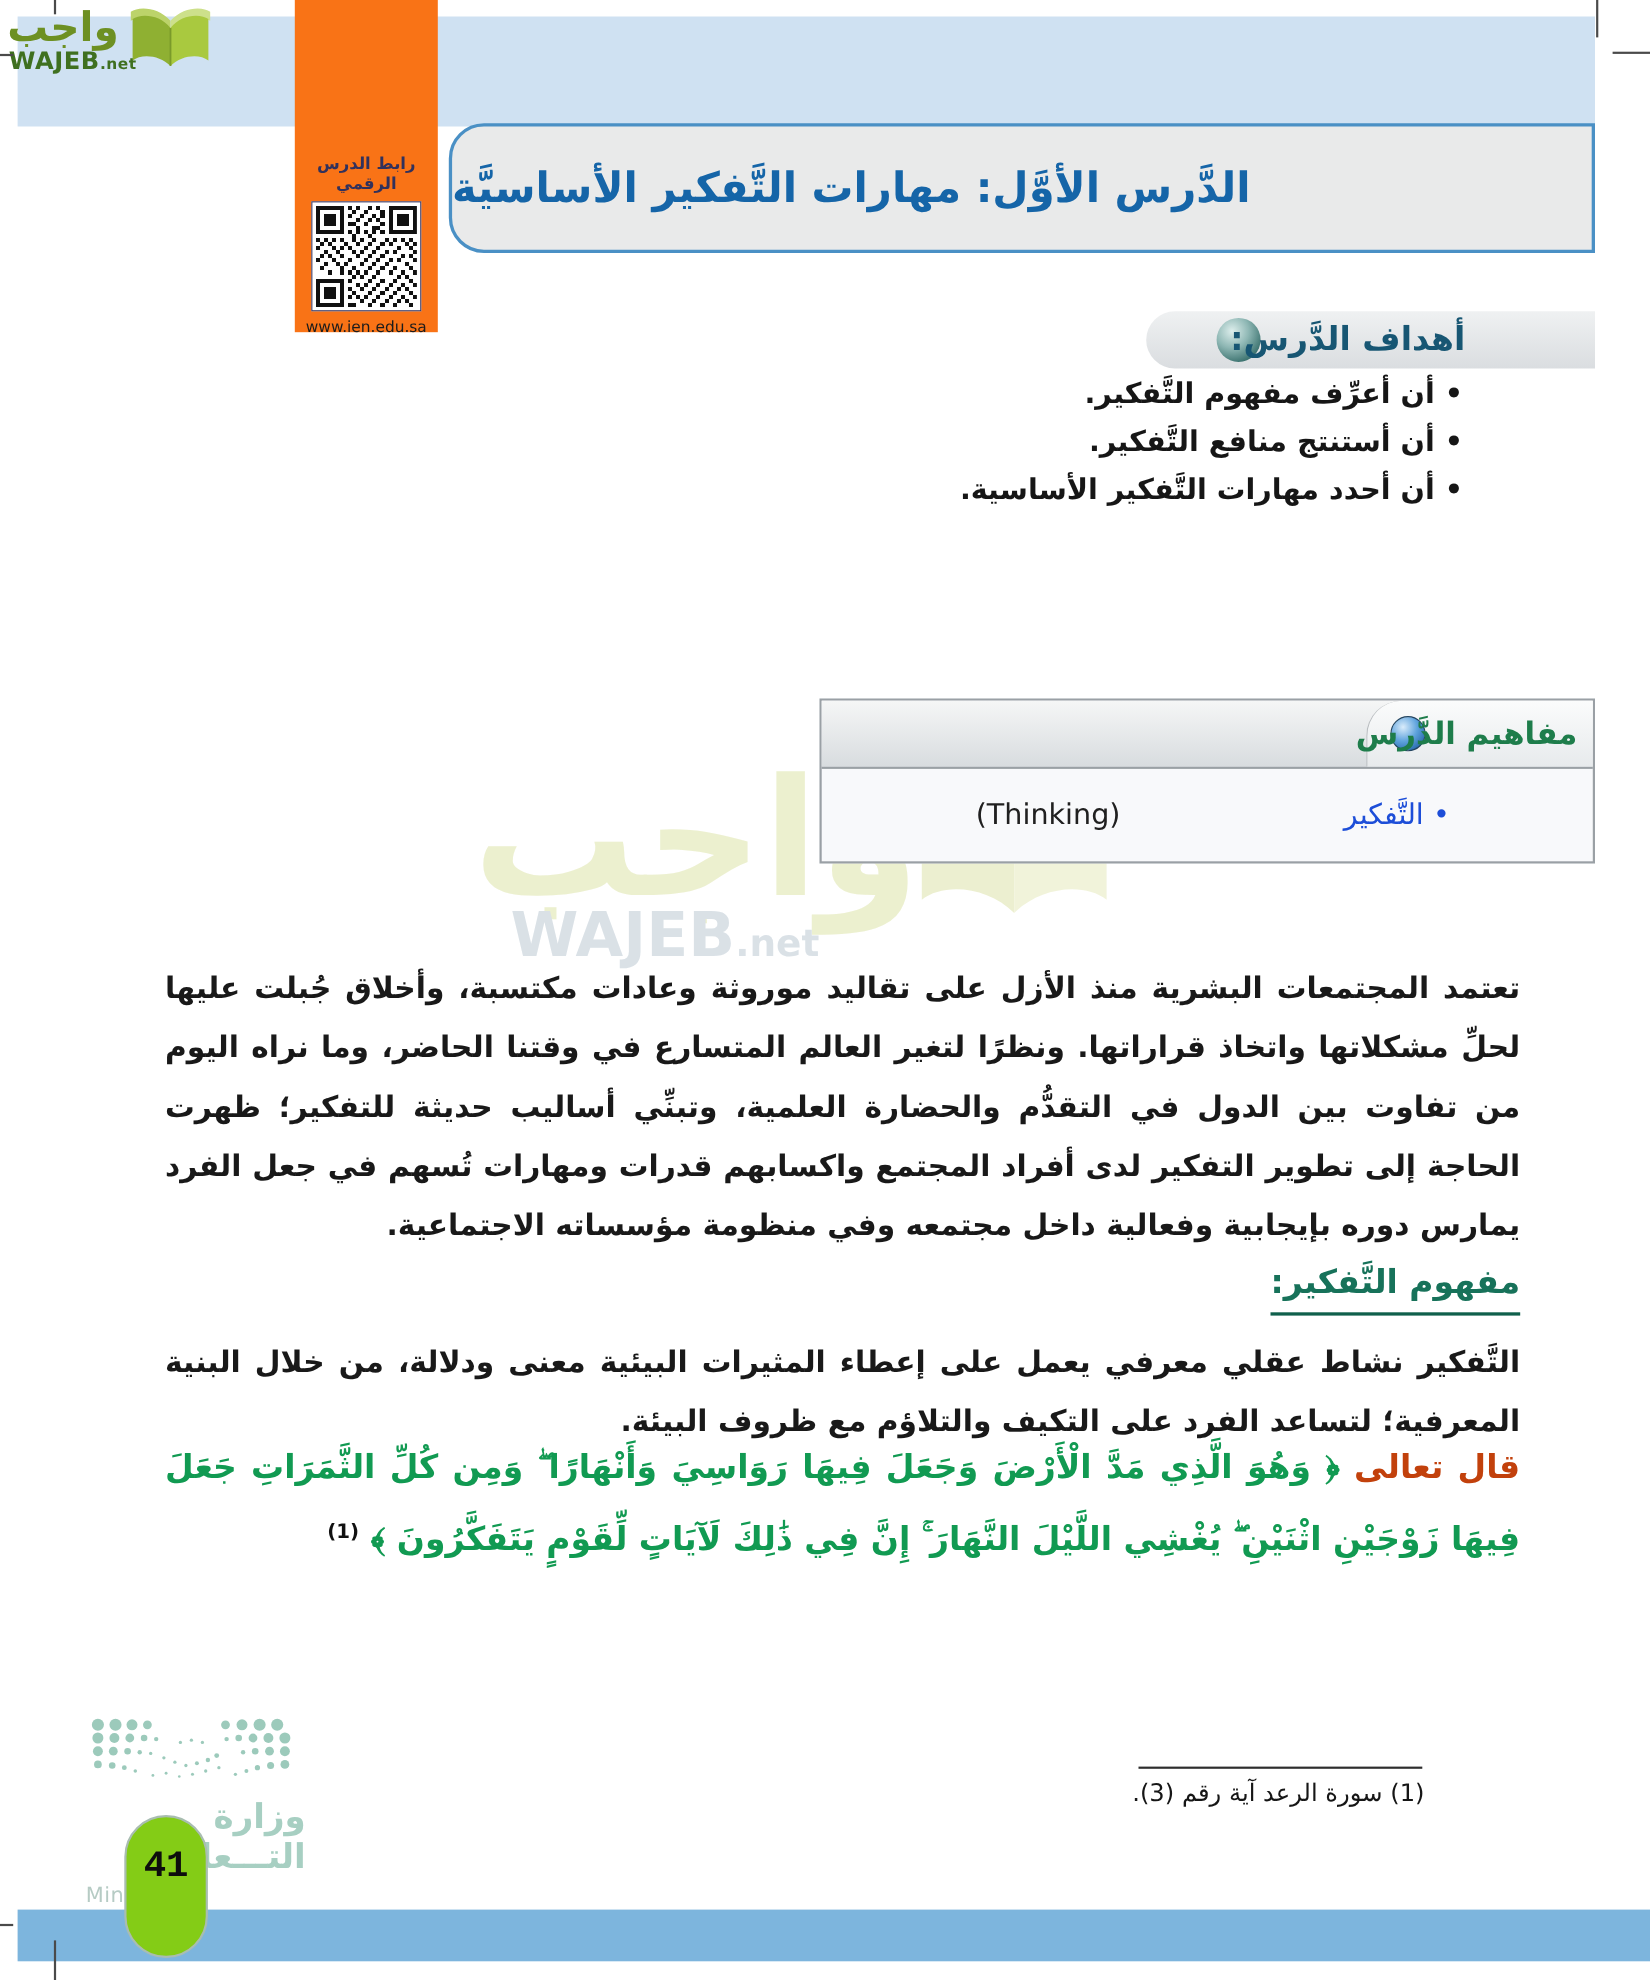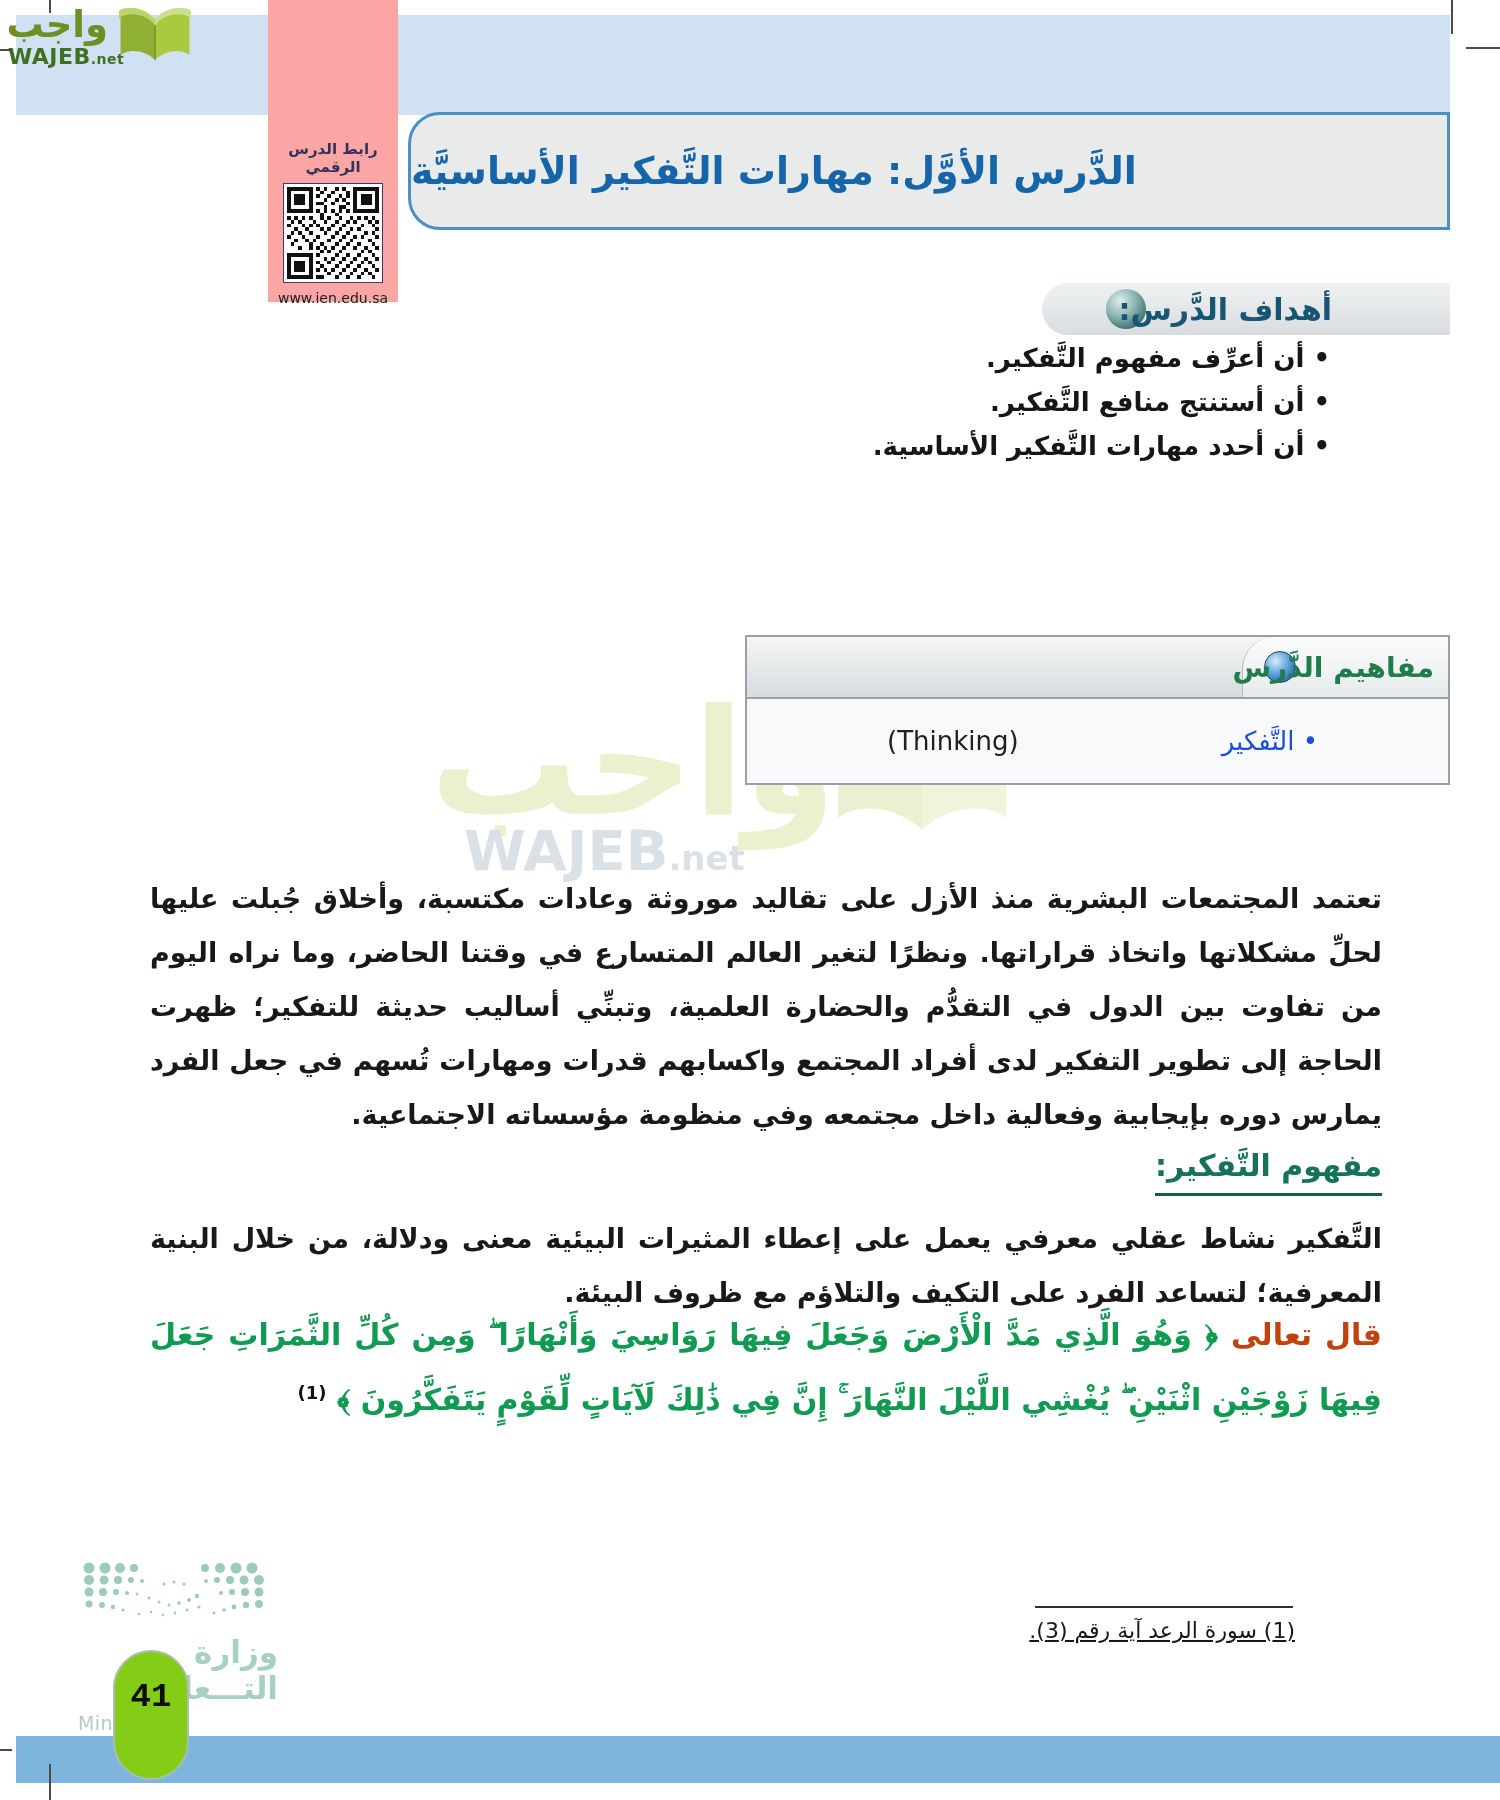--- a/index.html
+++ b/index.html
@@ -20,21 +20,21 @@
 
   
   #wajeb-logo{left:8px;top:6px;display:flex;align-items:flex-start;z-index:5;}
   .wj-col{width:100px;text-align:right;}
   .wj-ar{font-size:37px;line-height:38px;font-weight:bold;color:#6d9023;direction:rtl;}
   .wj-net{font-size:22px;font-weight:bold;color:#3f7020;letter-spacing:.5px;}
   .wj-net small{font-size:14px;}
   .wj-book{margin-left:6px;margin-top:-2px;}
 
   
-  #qr-strip{left:268px;top:0;width:130px;height:302px;background:#fca5a5;text-align:center;z-index:4;}
+  #qr-strip{left:268px;top:0;width:130px;height:302px;background:#f97316;text-align:center;z-index:4;}
   .qr-label{margin-top:140px;font-size:15px;font-weight:bold;color:#31315c;direction:rtl;}
   .qr-box{display:inline-block;border:1px solid #3b3b66;padding:3px;margin-top:7px;background:#fff;}
   .qr-box svg{display:block;width:92px;height:92px;}
   .qr-url{font-size:14px;color:#1c1c1c;margin-top:3px;}
 
   
   #title-box{left:408px;top:112px;width:1042px;height:118px;background:#e9eaea;
     border:3px solid #4a90c5;border-radius:32px 0 0 32px;display:flex;
     align-items:center;justify-content:flex-start;z-index:2;}
   #title-box h1{font-size:38px;font-weight:bold;color:#1565a8;direction:rtl;}
@@ -87,21 +87,21 @@
     border-bottom:3px solid #10604c;padding-bottom:10px;direction:rtl;}
   #concept-body{left:150px;top:1212px;width:1232px;}
   #verse{left:150px;top:1306px;width:1232px;direction:rtl;text-align:justify;
     font-size:30px;line-height:58px;font-weight:bold;z-index:1;}
   .v-intro{color:#c2410c;}
   .v-text{color:#119a52;}
   .v-ref{color:#111;font-size:18px;vertical-align:super;font-weight:bold;}
 
   
   #footnote-rule{left:1035px;top:1606px;width:258px;height:2px;background:#2e2e2e;}
-  #footnote{right:205px;top:1618px;width:340px;direction:rtl;font-size:22px;color:#161616;text-decoration:underline;}
+  #footnote{right:205px;top:1618px;width:340px;direction:rtl;font-size:22px;color:#161616;}
 
   
   #moe{left:78px;top:1560px;width:200px;z-index:1;}
   .moe-ar{font-size:31px;font-weight:bold;color:#a7cfc2;direction:rtl;text-align:right;
     margin-top:8px;padding-left:4px;}
   .moe-en{font-size:19px;color:#b6cbc4;margin-top:6px;letter-spacing:.4px;}
   .moe-years{font-size:19px;color:#b6cbc4;margin-top:3px;letter-spacing:2px;}
 
   
   #page-pill{left:113px;top:1650px;width:76px;height:130px;background:#84cc16;

